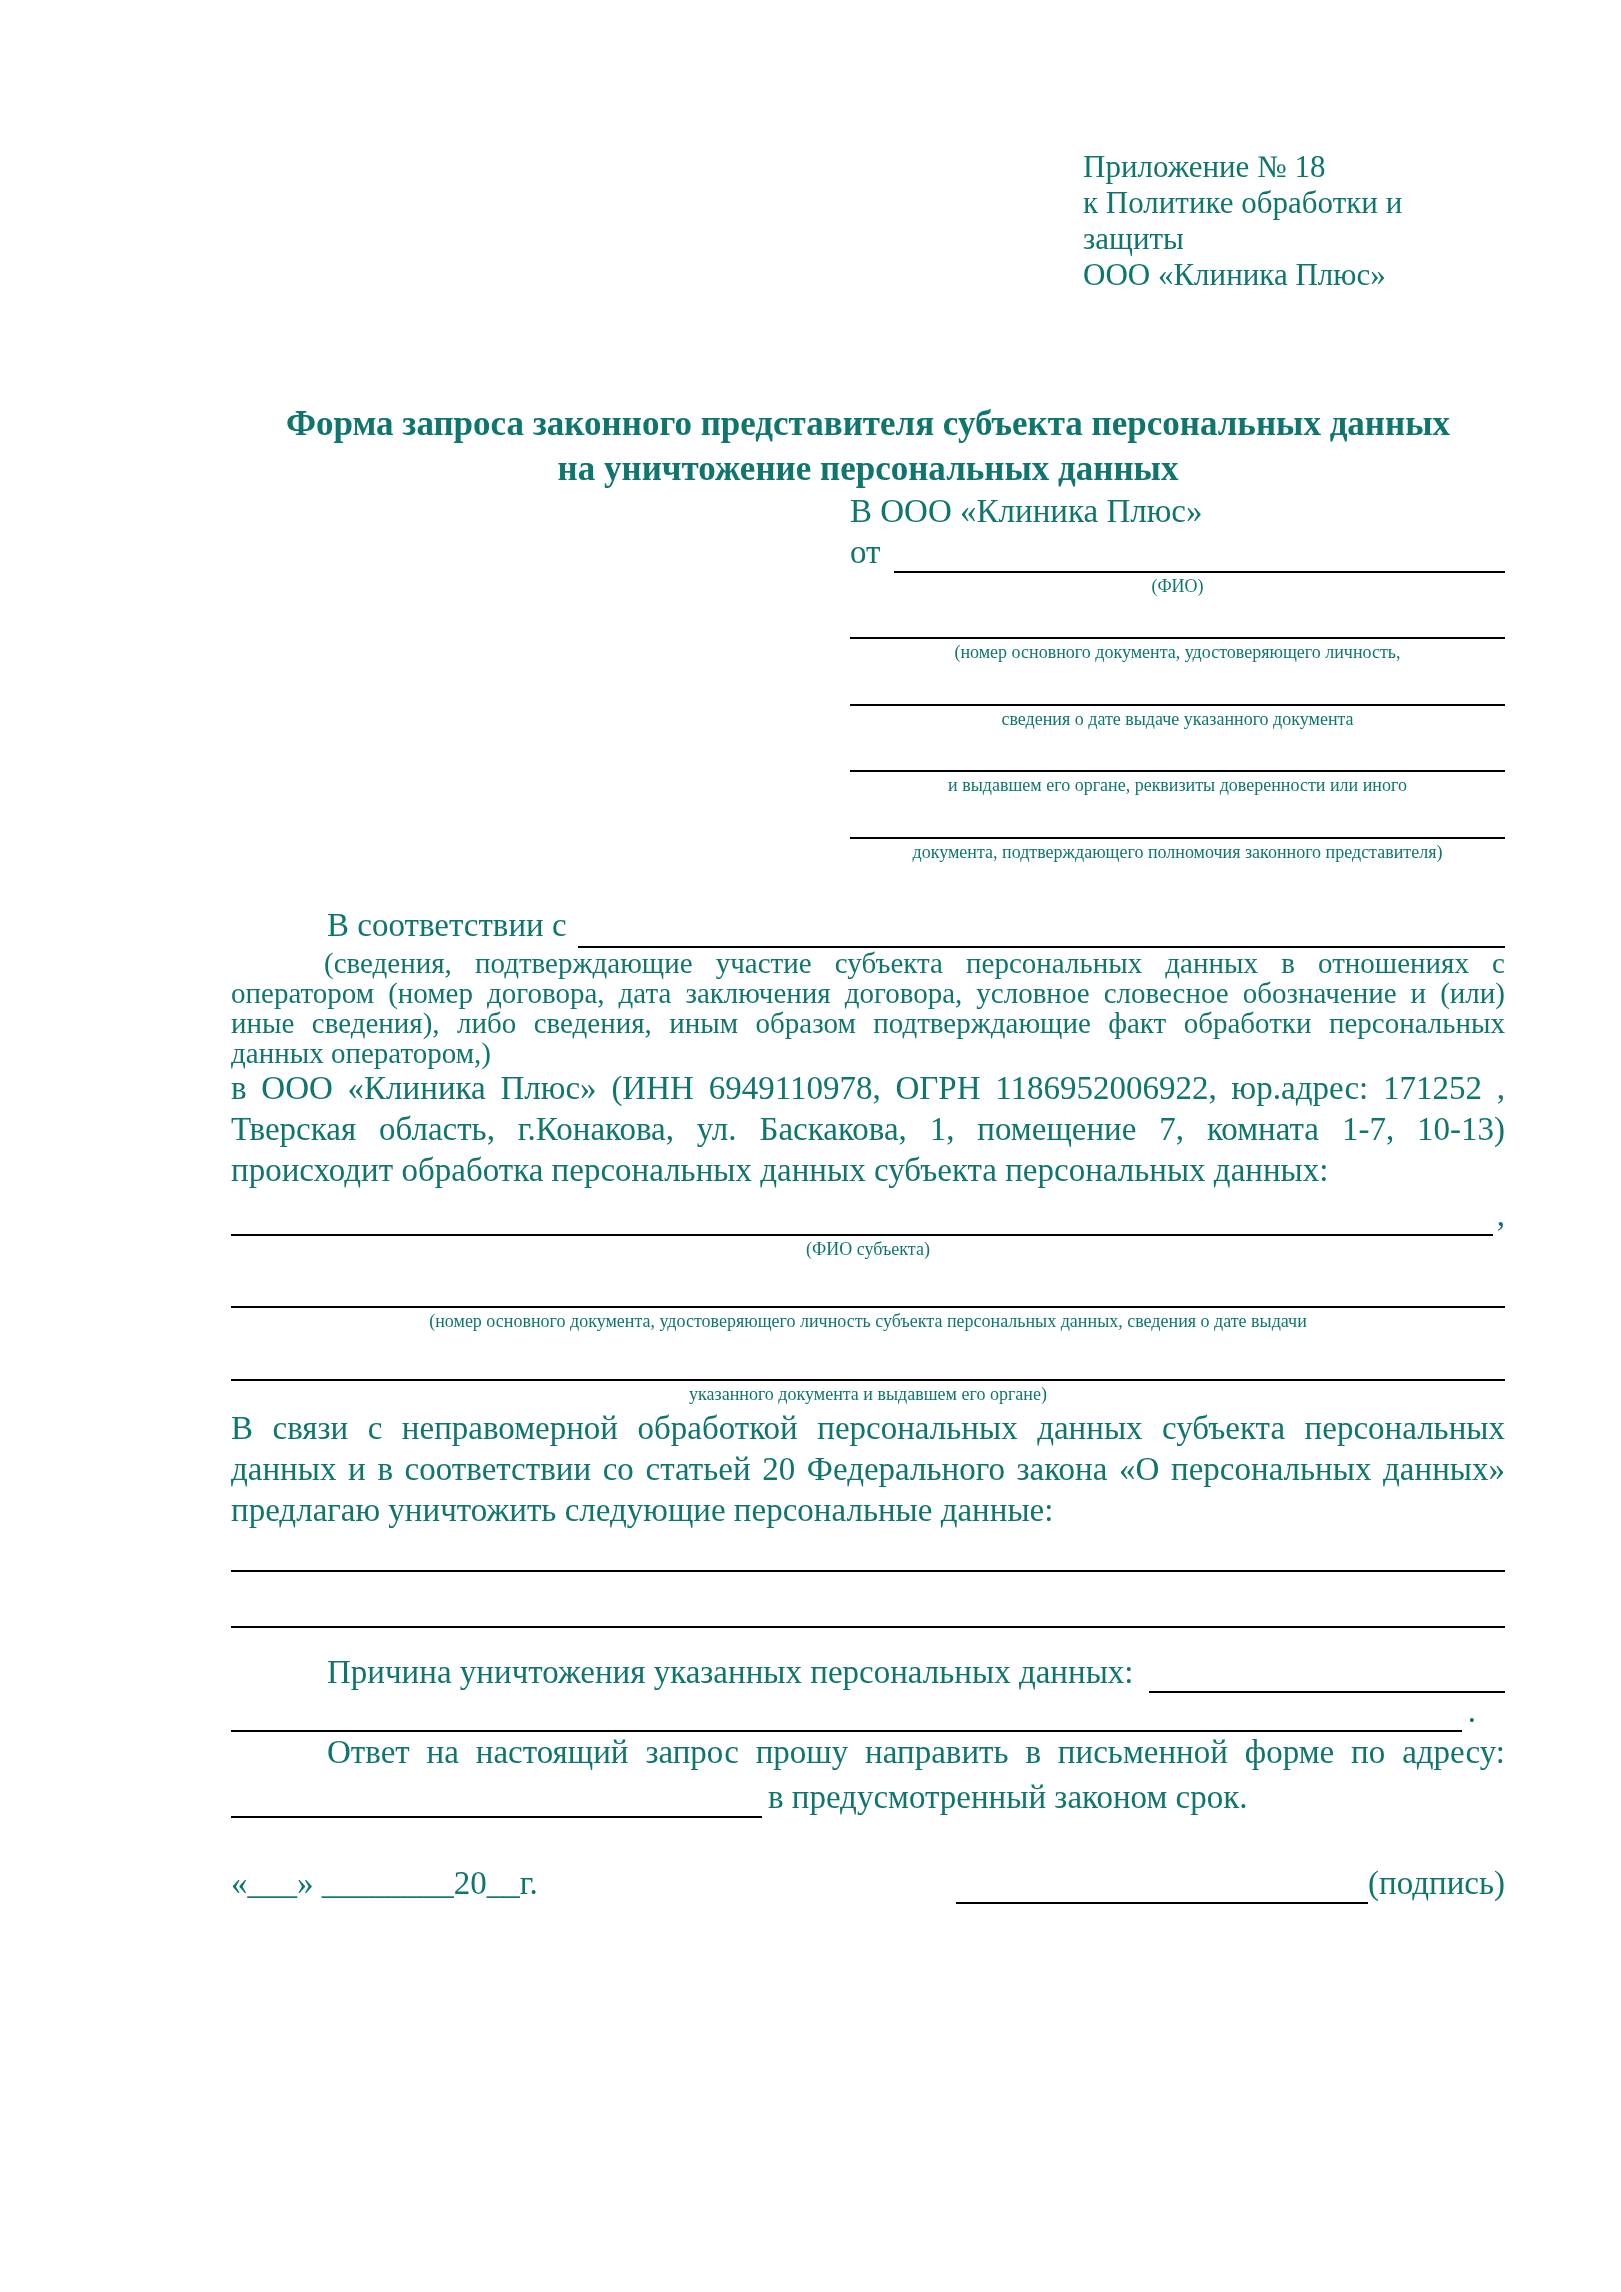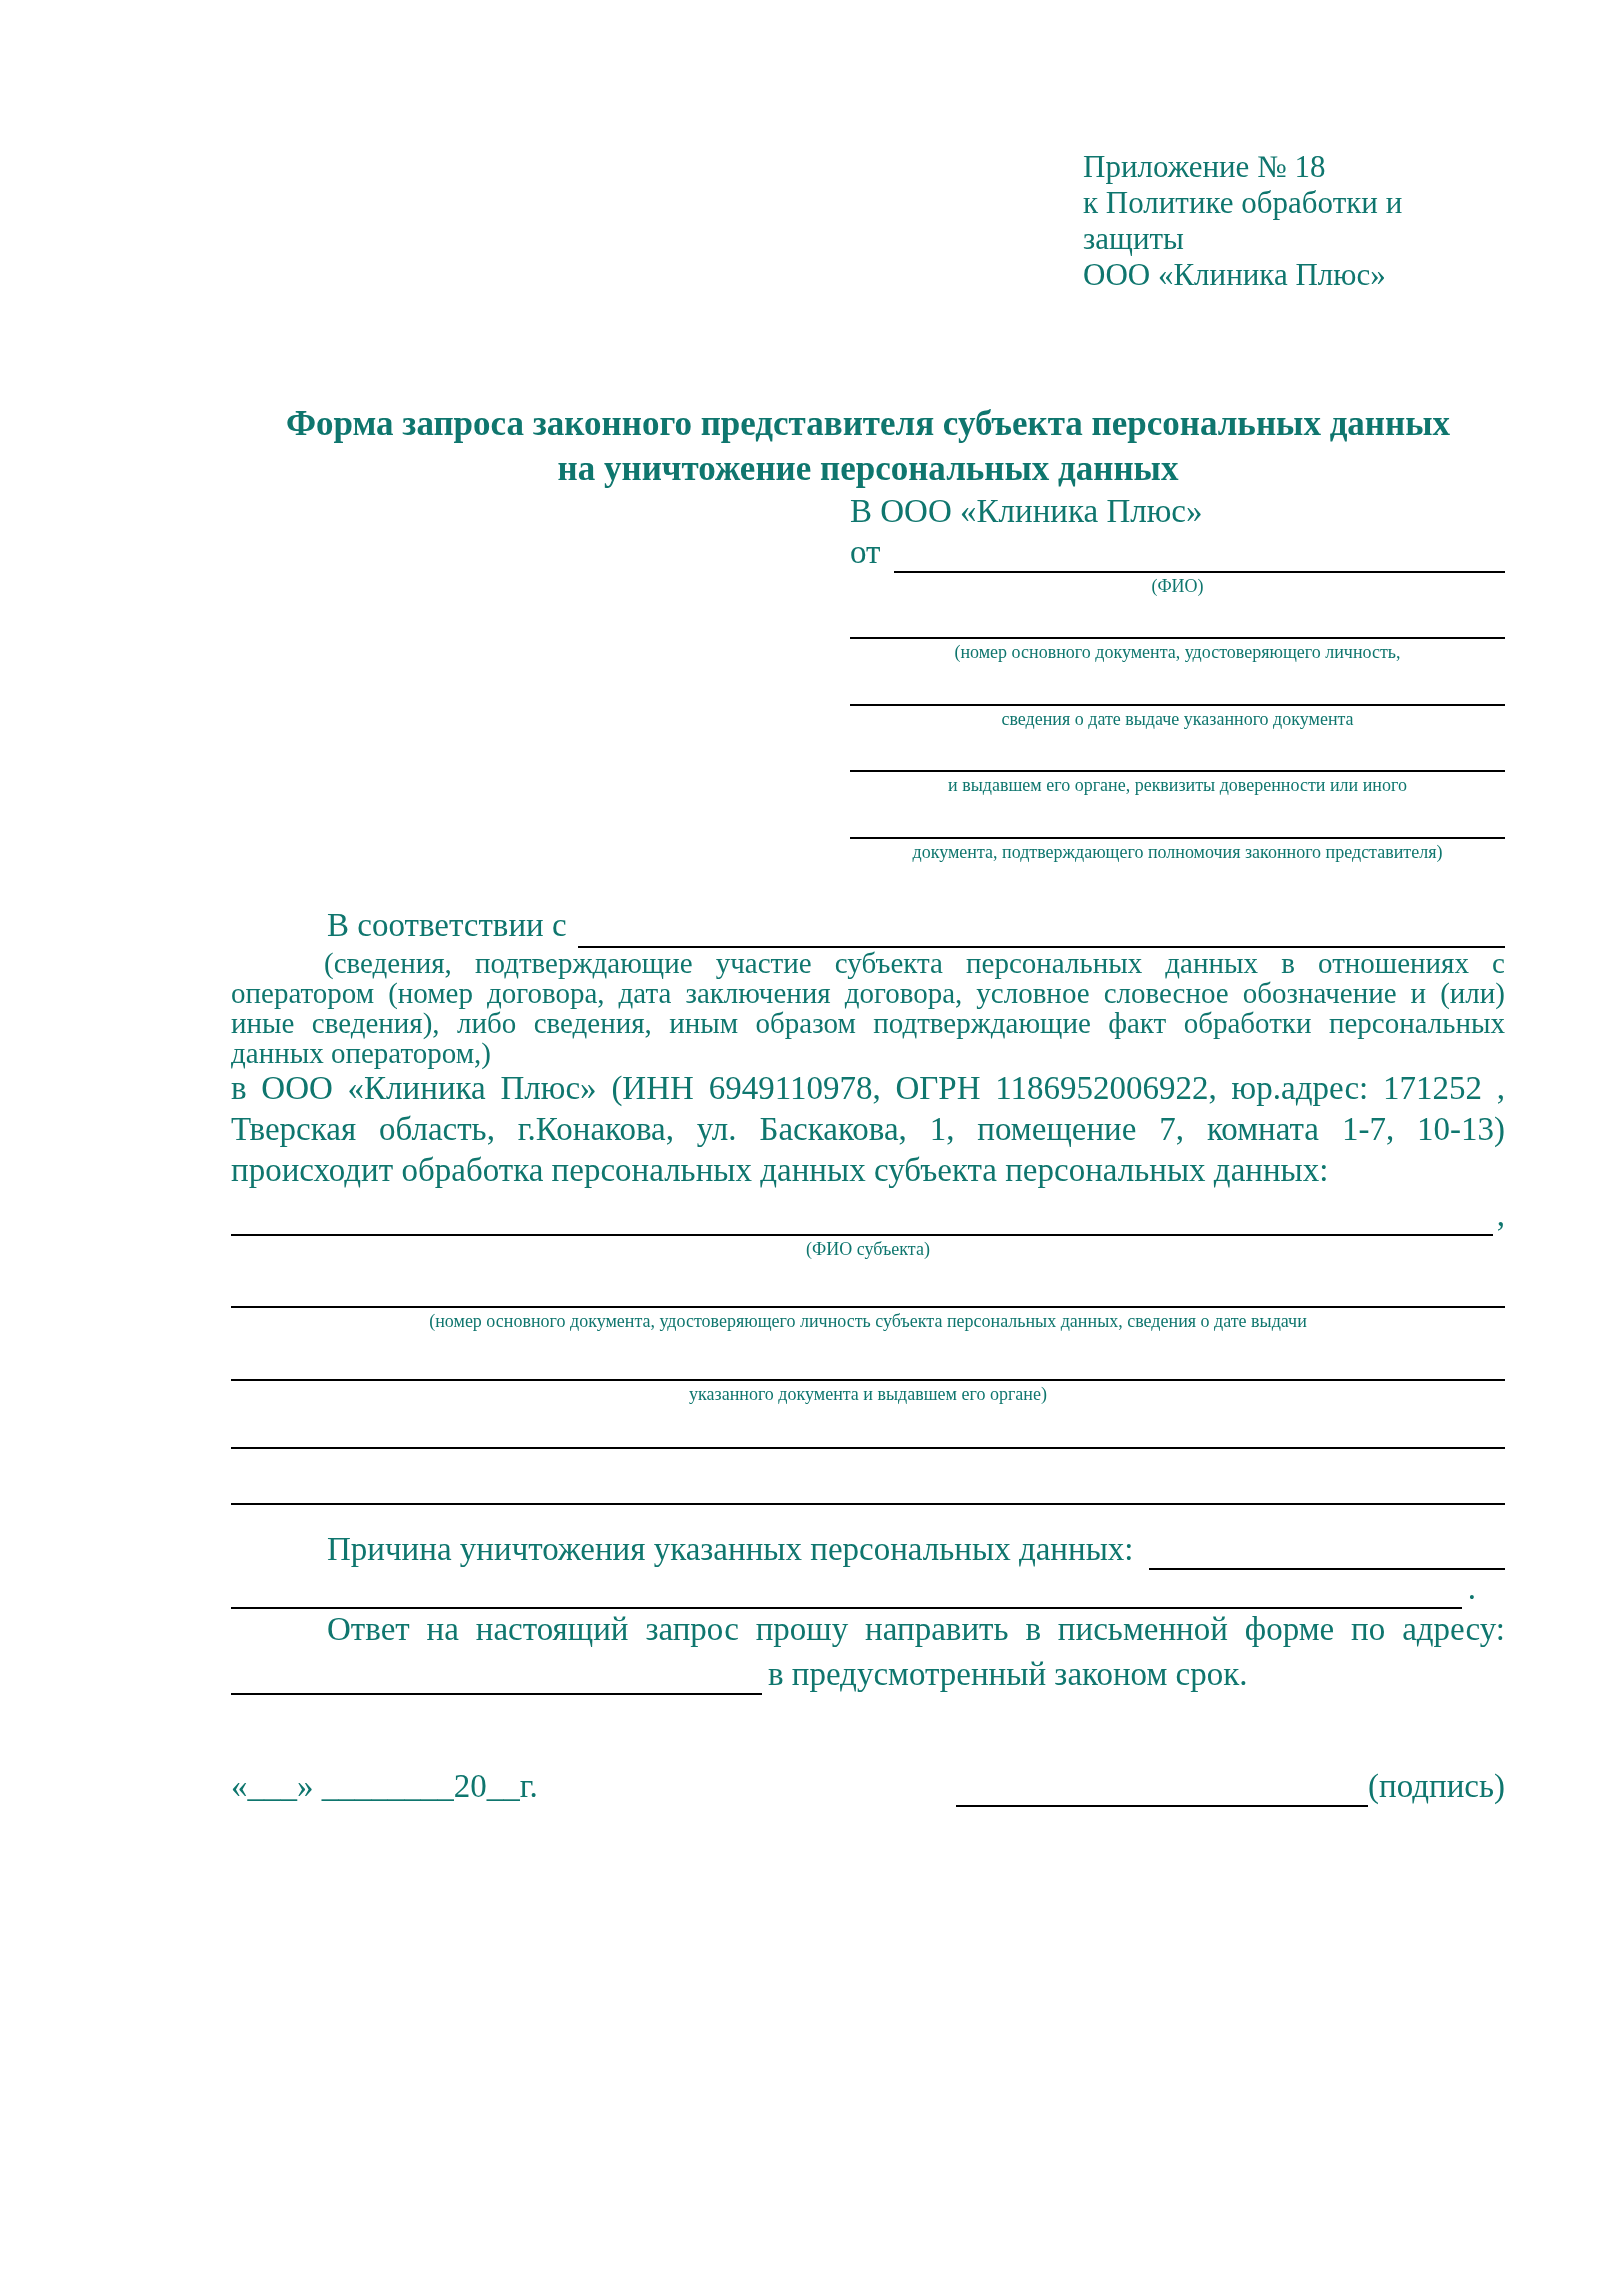--- a/index.html
+++ b/index.html
@@ -38,21 +38,21 @@
   .blank2 { height:54px; border-bottom:2.9px solid #000; }
   .reason-row { display:flex; align-items:flex-end; height:65px; }
   .reason-row .lbl { margin-left:96px; padding-right:15.7px; white-space:nowrap; }
   .period-row { display:flex; align-items:flex-end; height:39px; }
   .period-row .line { flex:1; margin-right:5.9px; }
   .period-row .spacer-end { width:29px; }
   .reply { text-align:justify; text-align-last:justify; text-indent:96px; height:43px; }
   .reply2 { display:flex; align-items:flex-end; height:43px; }
   .reply2 .line { width:531px; }
   .reply2 .tail { padding-left:5.9px; }
-  .sig-row { display:flex; align-items:flex-end; margin-top:69px; height:43px; }
+  .sig-row { display:flex; align-items:flex-end; margin-top:43px; height:43px; }
   .sig-row .sig-line { width:412px; }
 </style>
 </head>
 <body>
 
 <div class="page">
 
   <div class="appendix">
     <div>Приложение № 18</div>
     <div>к Политике обработки и защиты</div>
@@ -102,20 +102,21 @@
   <div class="fw">
     <span class="line flex1"></span>
   </div>
   <div class="cap">(номер основного документа, удостоверяющего личность субъекта персональных данных, сведения о дате выдачи</div>
 
   <div class="fw">
     <span class="line flex1"></span>
   </div>
   <div class="cap">указанного документа и выдавшем его органе)</div>
 
+  <div class="para">В связи с неправомерной обработкой персональных данных субъекта персональных данных и в соответствии со статьей 20 Федерального закона «О персональных данных» предлагаю уничтожить следующие персональные данные:</div>
 
   <div class="blank1"></div>
   <div class="blank2"></div>
 
   <div class="reason-row">
     <span class="lbl">Причина уничтожения указанных персональных данных:</span>
     <span class="line flex1"></span>
   </div>
   <div class="period-row">
     <span class="line"></span>

